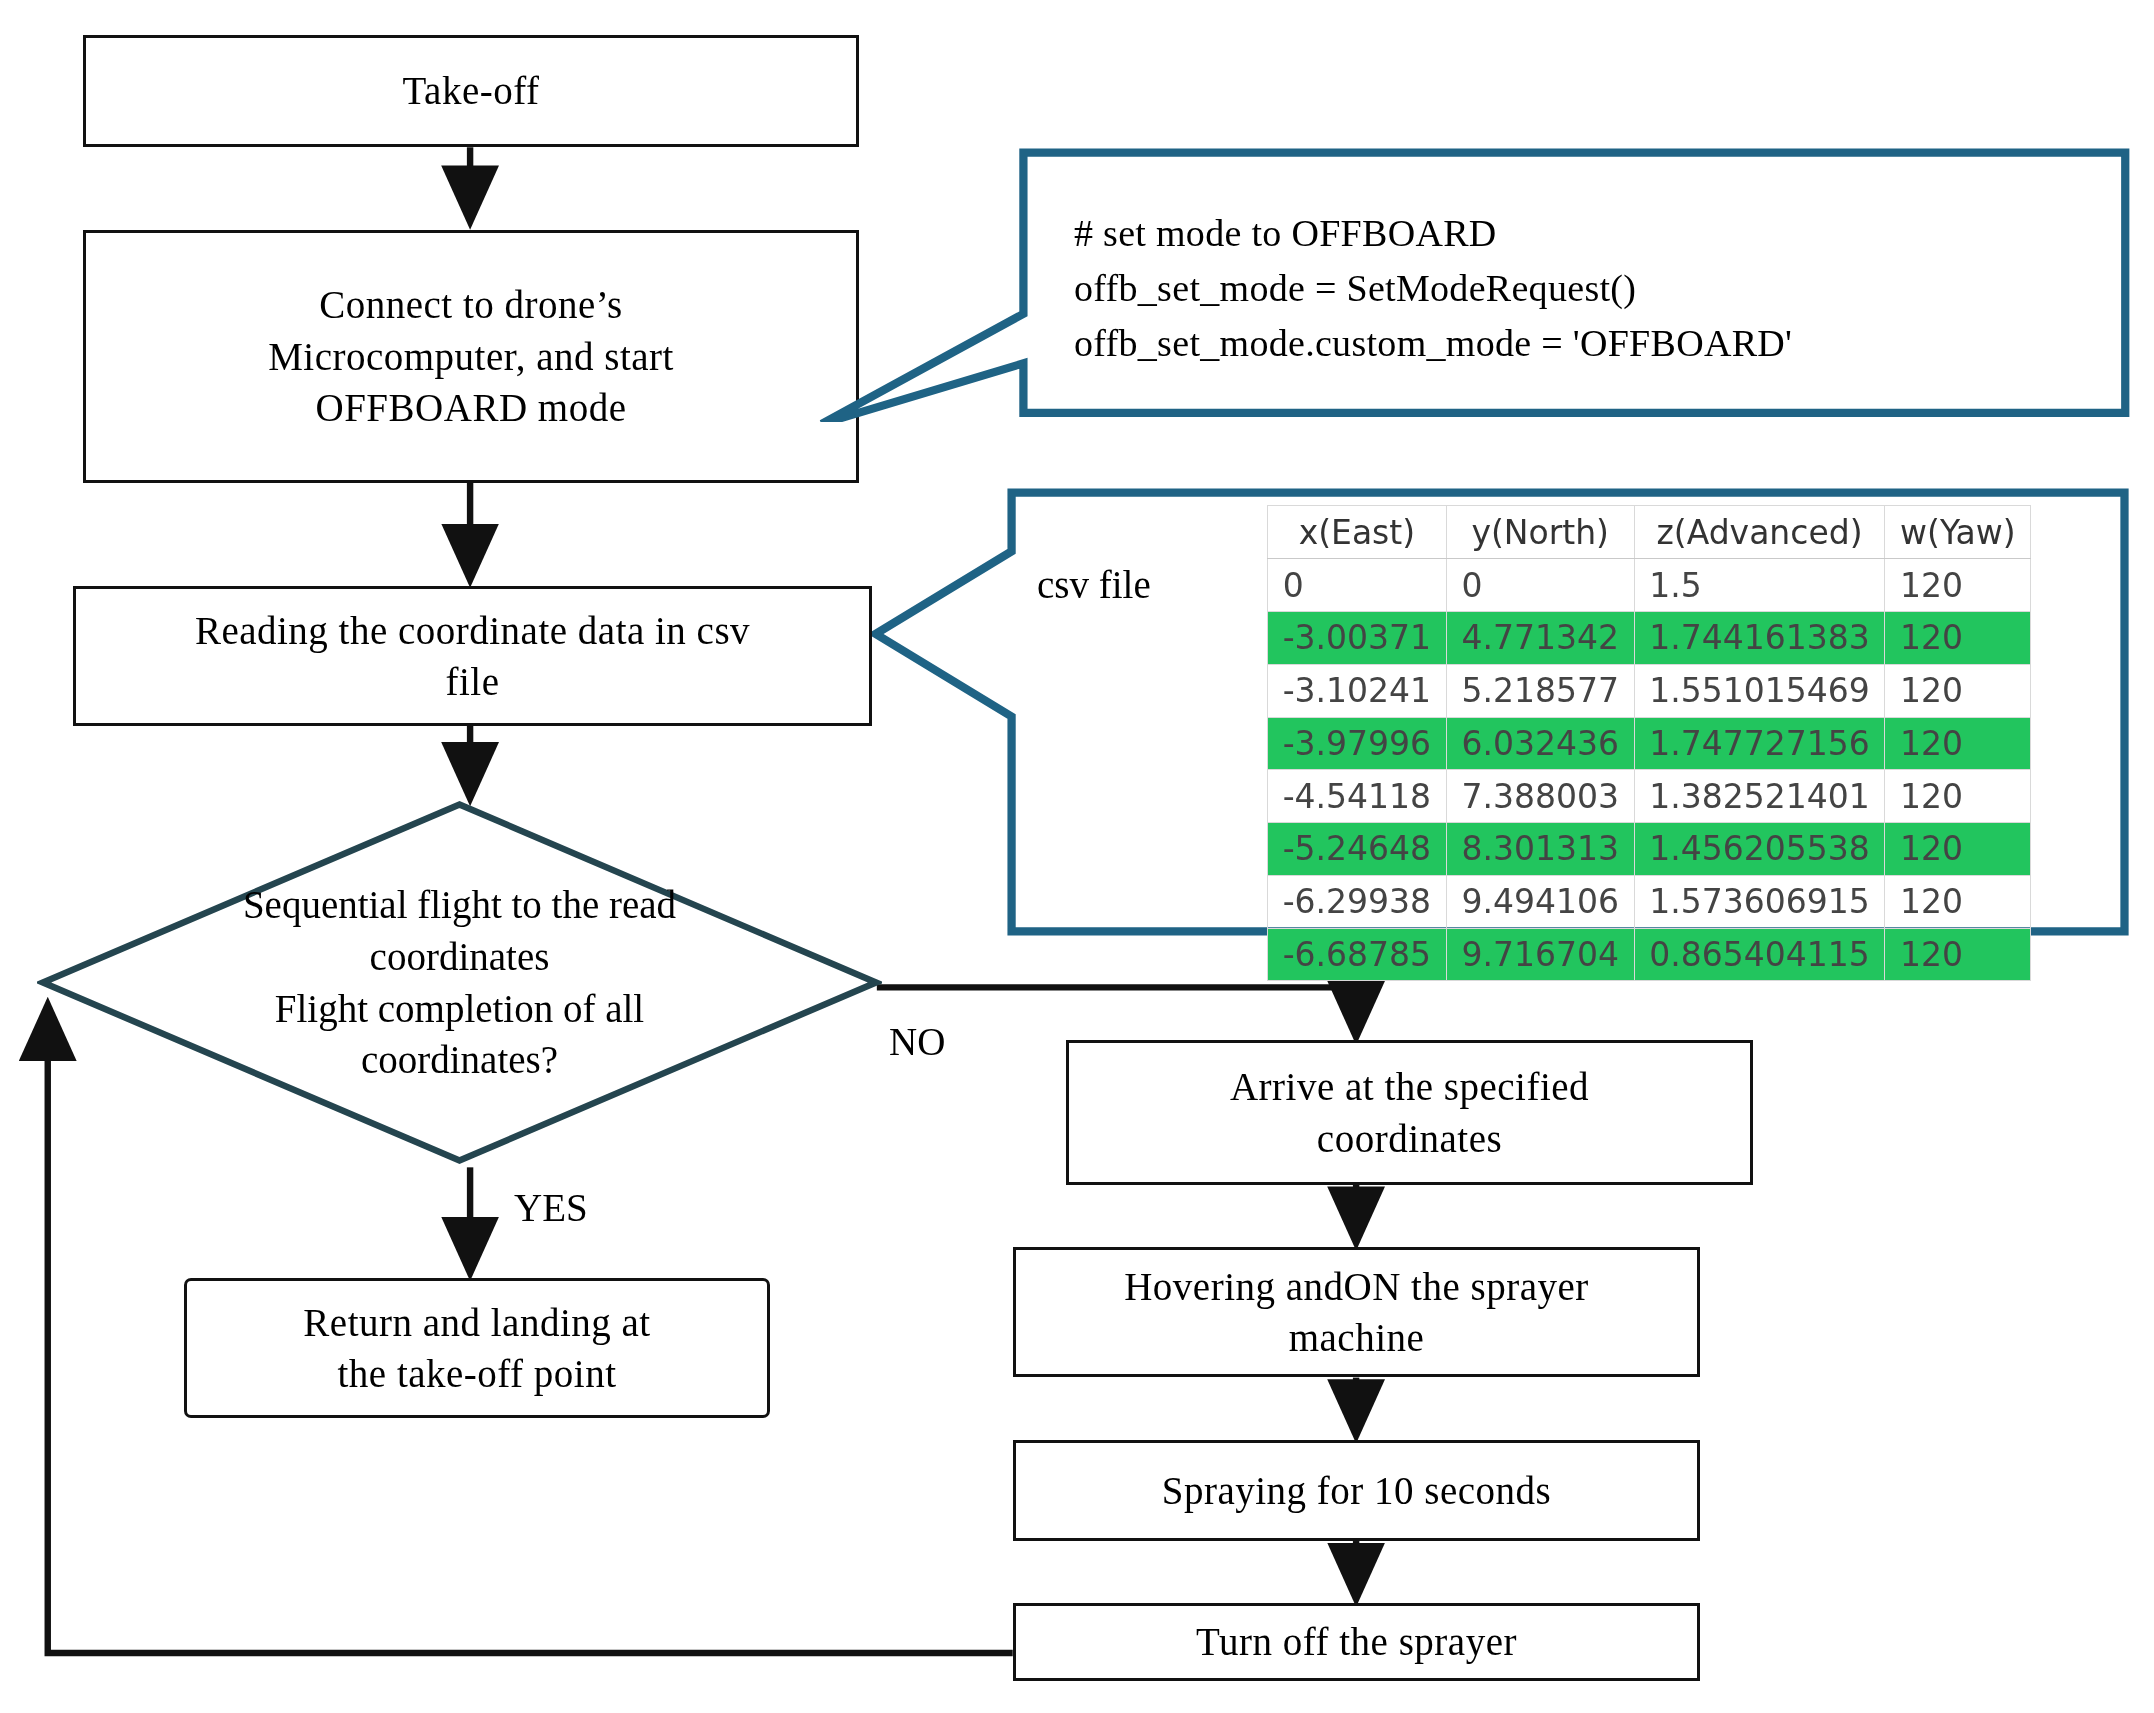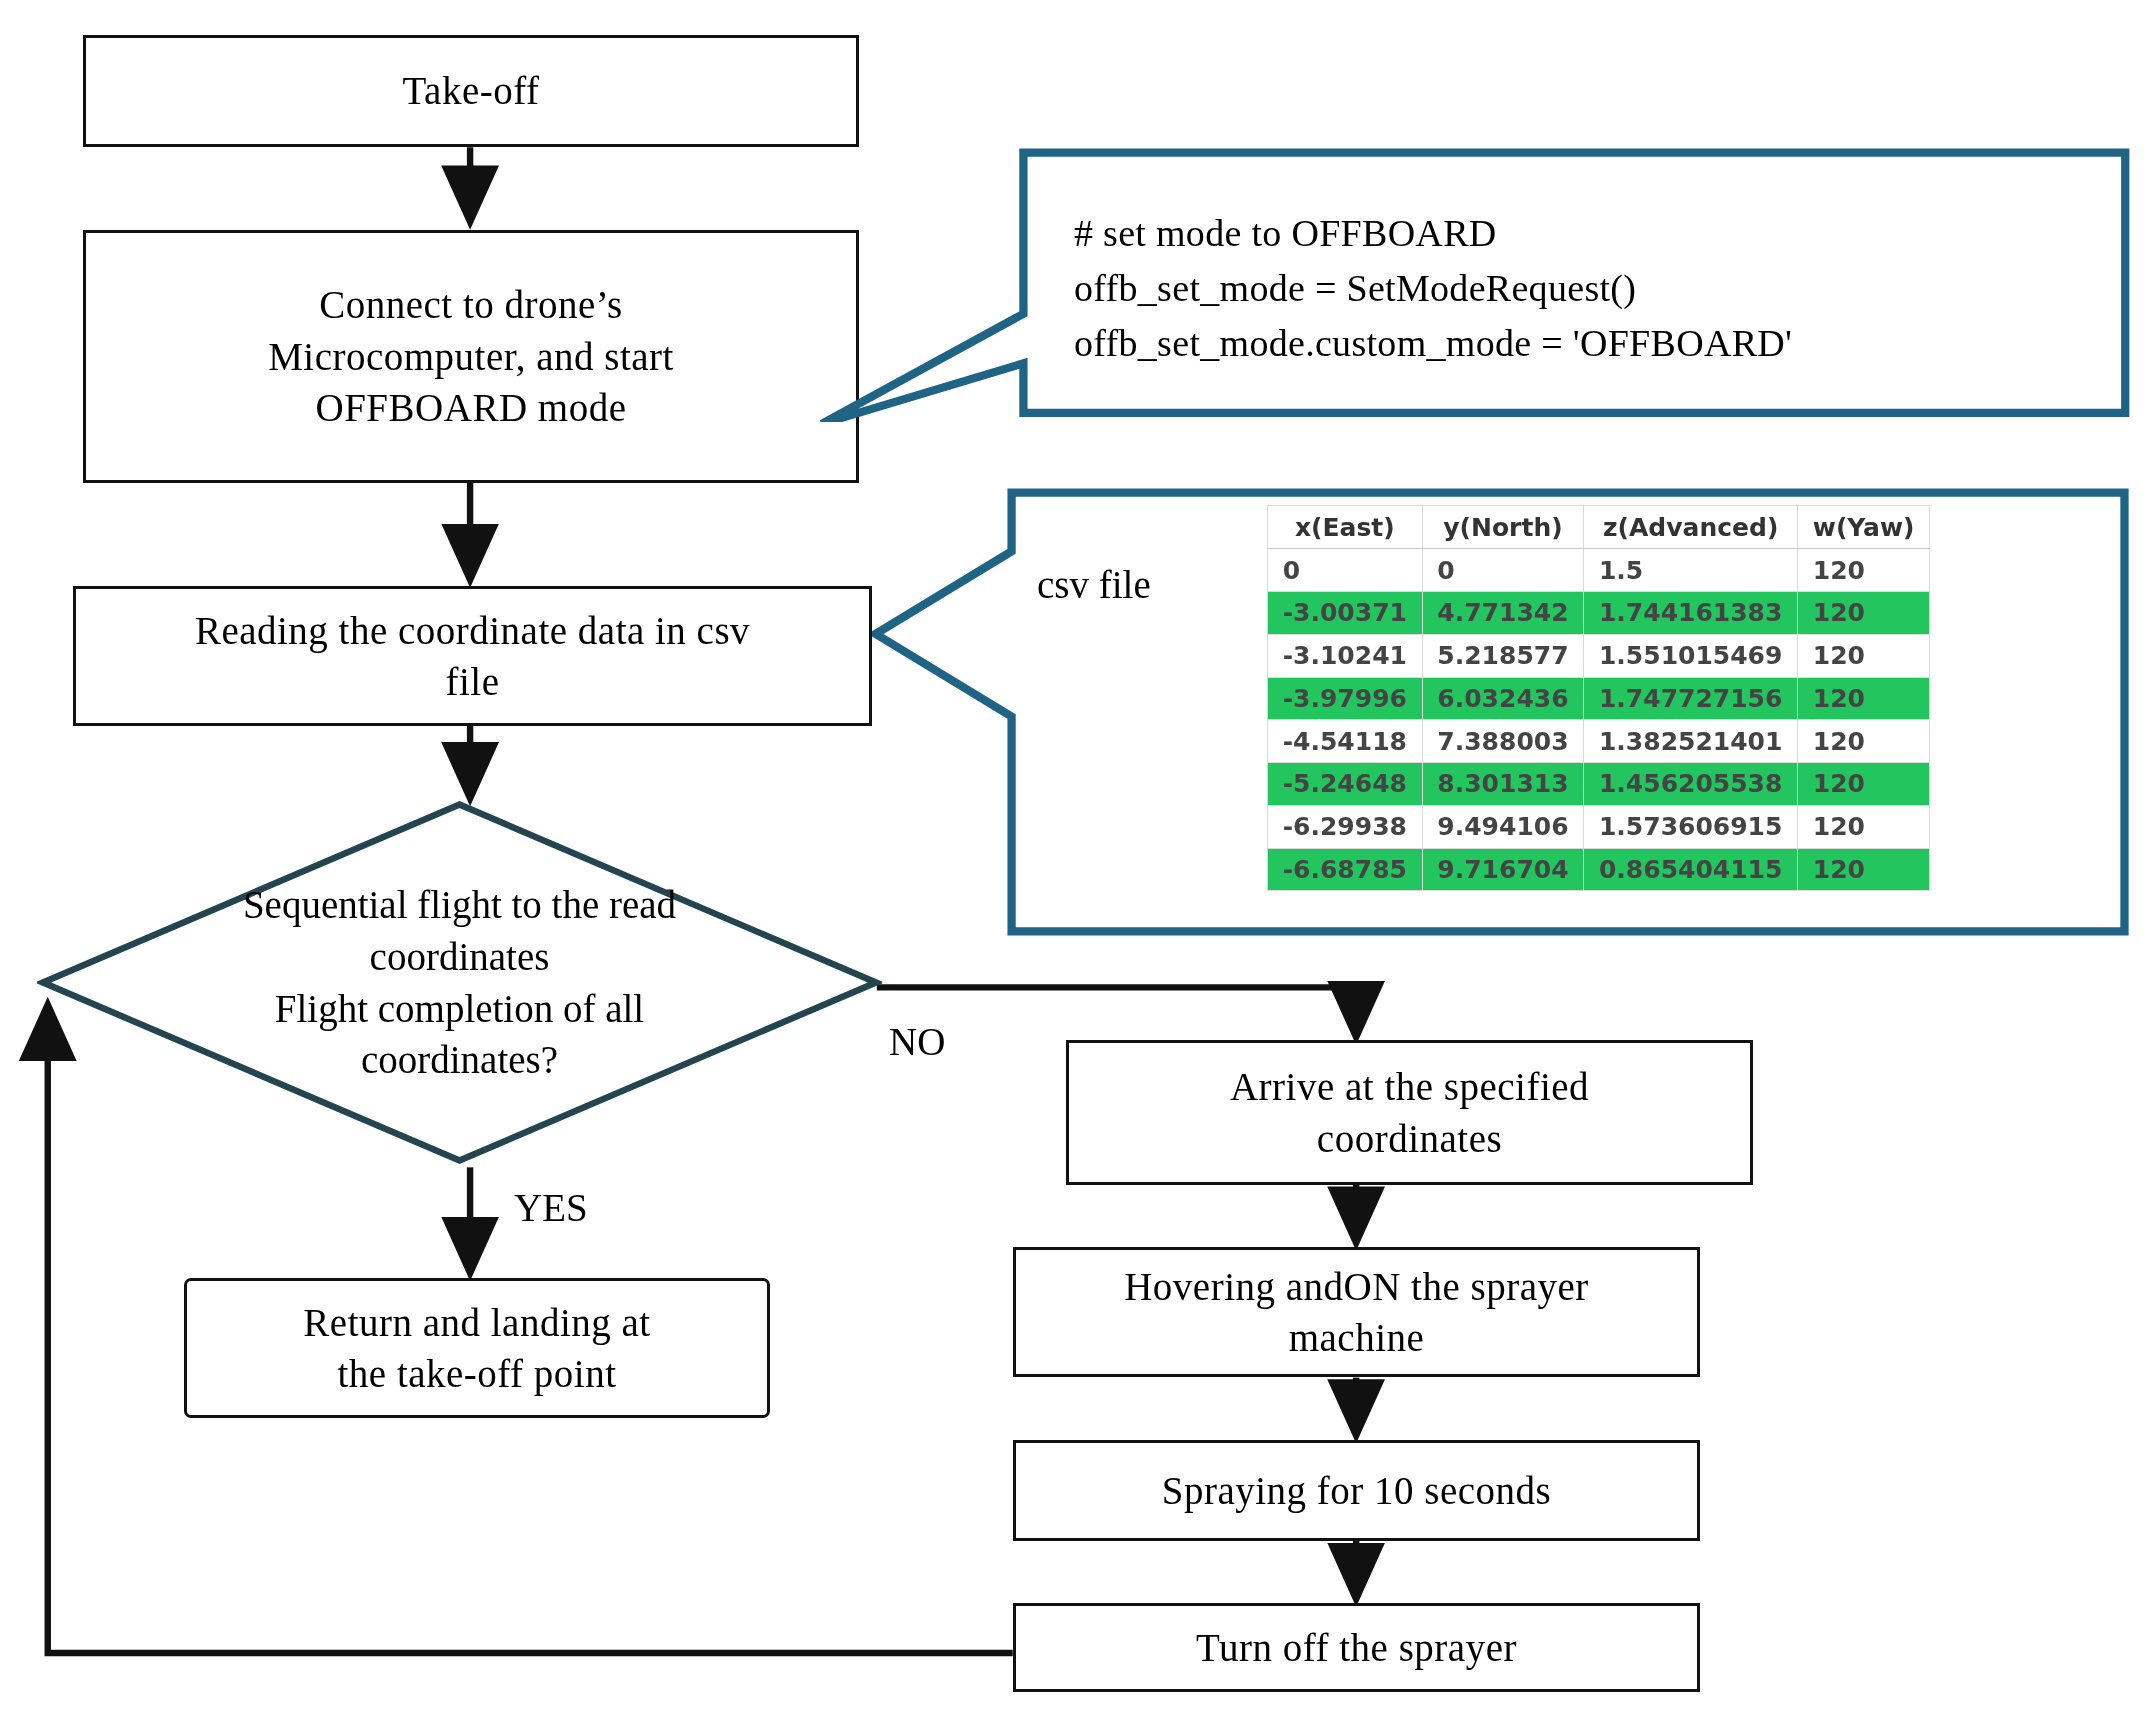--- a/index.html
+++ b/index.html
@@ -39,22 +39,22 @@
   .callout-body{position:absolute;box-sizing:border-box;}
 
   .code-lines{
     font-size:38px;line-height:1.45;white-space:pre-line;letter-spacing:0.3px;
   }
 
   
   table.csv{border-collapse:collapse;font-family:"DejaVu Sans","Liberation Sans",sans-serif;}
   table.csv th,table.csv td{
     border:0.9px solid #d9d9d9;
-    font-weight:bold;
-    font-size:25px;
+    font-weight:normal;
+    font-size:33px;
     color:#444;
     padding:6.4px 14.7px;
     white-space:nowrap;
   }
   table.csv th{color:#333;border-bottom:0.9px solid #c9c9c9;}
   table.csv tr.alt td{background:#22c55e;}
 
   .plainlabel{position:absolute;font-size:39px;}
 
   
@@ -138,21 +138,21 @@
 
   <div class="node" style="left:1013px;top:1247px;width:687px;height:130px;">
     <span>Hovering  andON the  sprayer
 machine</span>
   </div>
 
   <div class="node" style="left:1013px;top:1440px;width:687px;height:101px;">
     <span>Spraying  for  10 seconds</span>
   </div>
 
-  <div class="node" style="left:1013px;top:1603px;width:687px;height:89px;">
+  <div class="node" style="left:1013px;top:1603px;width:687px;height:78px;">
     <span>Turn  off  the  sprayer</span>
   </div>
 
   <div class="callout" style="left:817px;top:147px;width:1313px;height:275px;">
     <svg width="1313" height="275" viewBox="0 0 1430 300">
       <path d="M224 6 L1426 6 L1426 290 L224 290 L224 236 L4 302 L224 182 Z" fill="#ffffff" stroke="#1f6385" stroke-width="9" stroke-linejoin="miter"></path>
     </svg>
     <div class="callout-body code-lines" style="left:257px;top:59px;width:1019px;height:184px;"># set mode to OFFBOARD
 offb_set_mode  = SetModeRequest()
 offb_set_mode.custom_mode  = 'OFFBOARD'</div>

